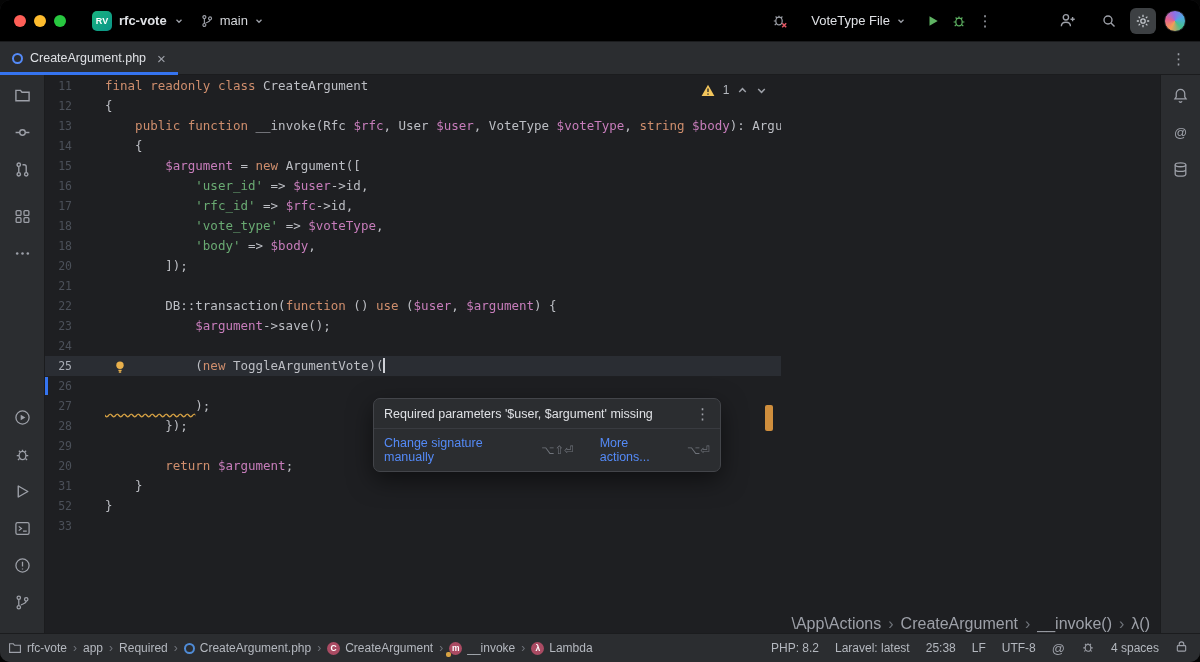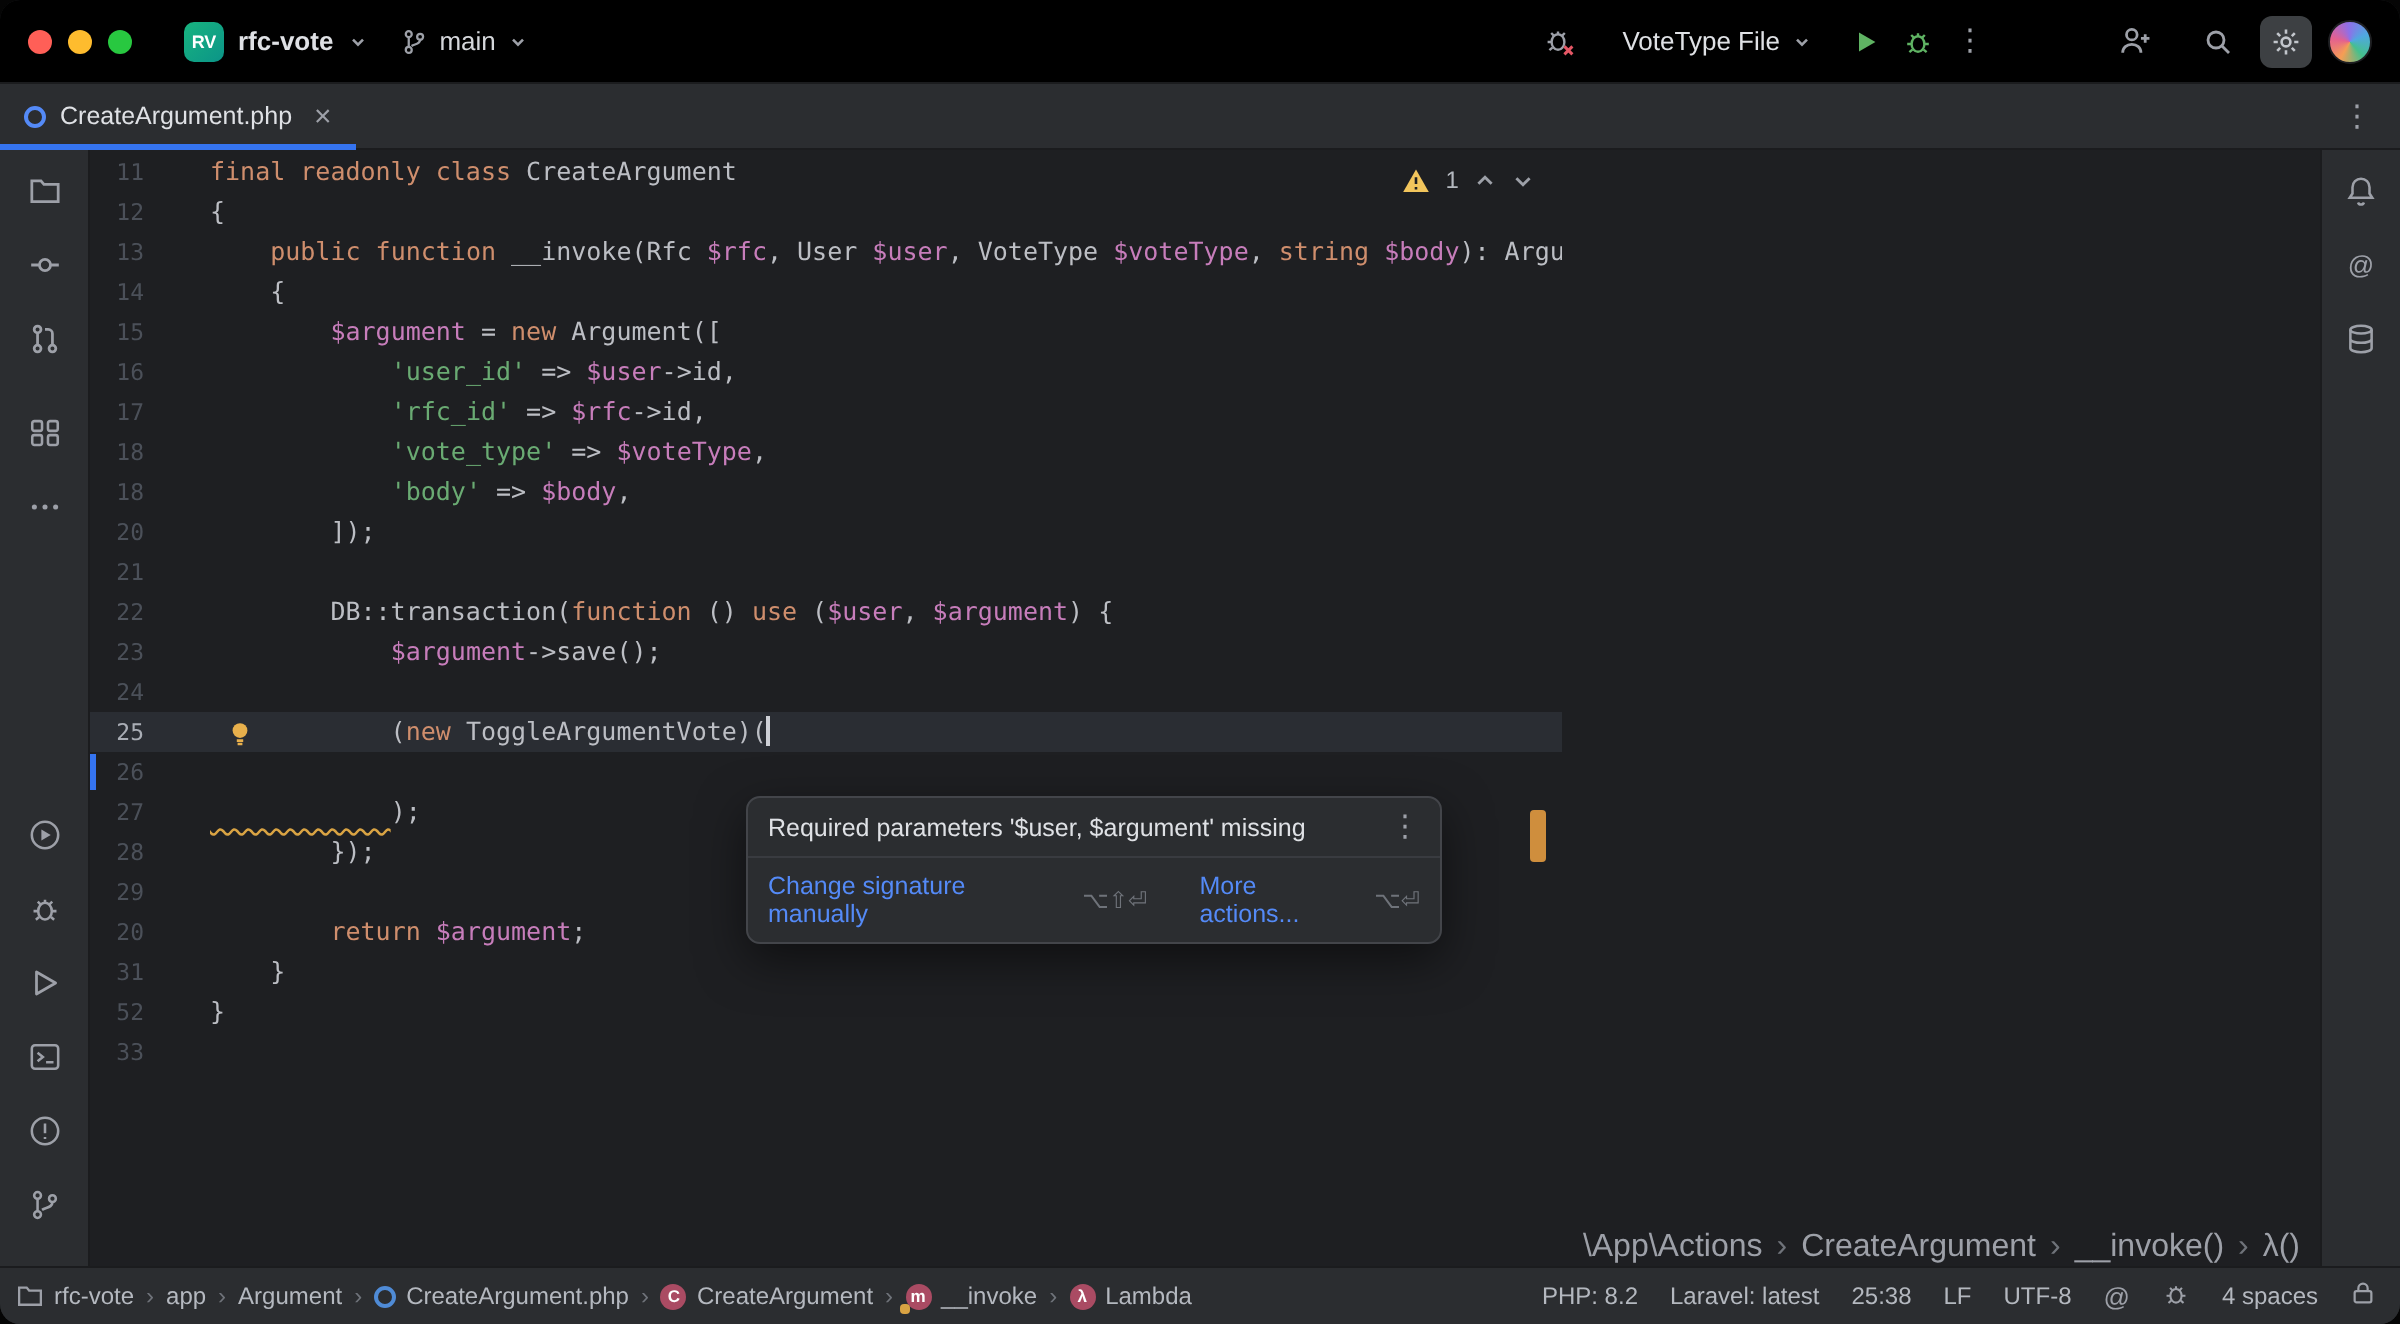--- a/index.html
+++ b/index.html
@@ -440,21 +440,21 @@
             <path d="M1.8 13V3.2h4.3l1.4 1.7h6.7V13z"></path>
           </svg>
           <span>rfc-vote</span>
         </span>
         <span class="sep">›</span>
         <span class="path-item">
           <span>app</span>
         </span>
         <span class="sep">›</span>
         <span class="path-item">
-          <span>Argument</span>
+          <span>Required</span>
         </span>
         <span class="sep">›</span>
         <span class="path-item">
           <span class="donut-sm"></span>
           <span>CreateArgument.php</span>
         </span>
         <span class="sep">›</span>
         <span class="path-item">
           <span class="pic">C</span>
           <span>CreateArgument</span>

